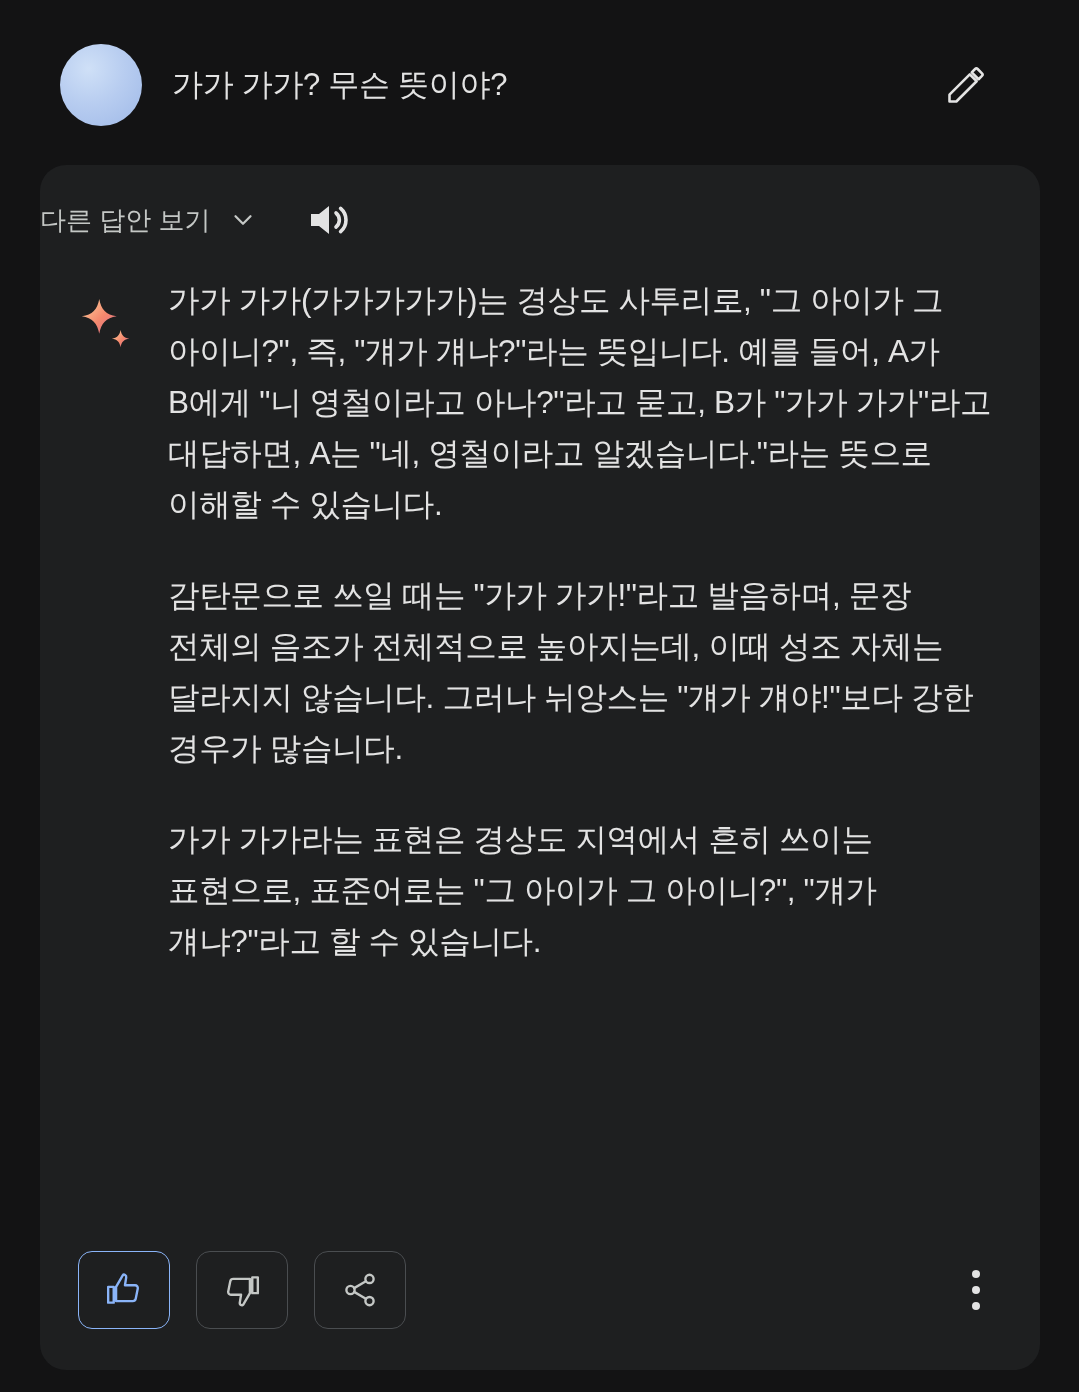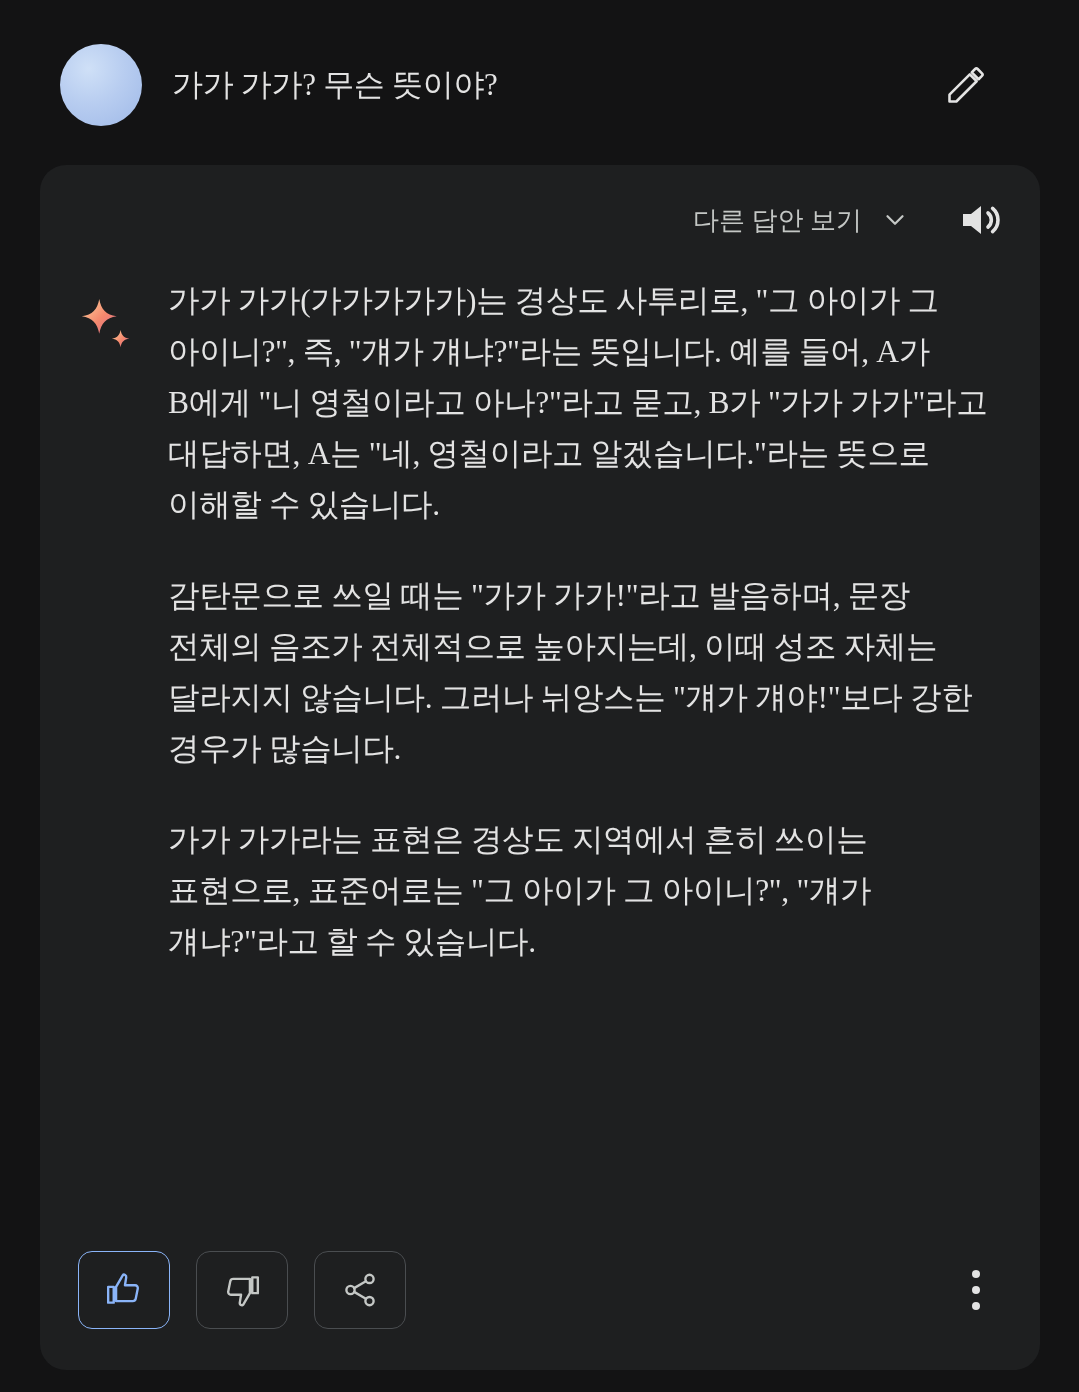--- a/index.html
+++ b/index.html
@@ -11,21 +11,20 @@
     overflow: hidden;
     font-family: "Liberation Sans", sans-serif;
   }
 
   .app {
     width: 1034px;
     height: 1392px;
     background: #131314;
     position: relative;
     box-sizing: border-box;
-    font-family: Liberation Serif, serif;
   }
 
   
   .prompt-row {
     display: flex;
     align-items: center;
     padding: 30px 30px 0 60px;
     box-sizing: border-box;
     height: 140px;
   }
@@ -69,21 +68,20 @@
     background: #1e1f20;
     border-radius: 26px;
     box-sizing: border-box;
     padding: 0;
     overflow: hidden;
   }
 
   .card-header {
     display: flex;
     align-items: center;
-    justify-content: flex-end;
     height: 110px;
     padding-right: 36px;
     box-sizing: border-box;
   }
 
   .alt-answers {
     display: flex;
     align-items: center;
     gap: 18px;
     color: #c4c7c5;

